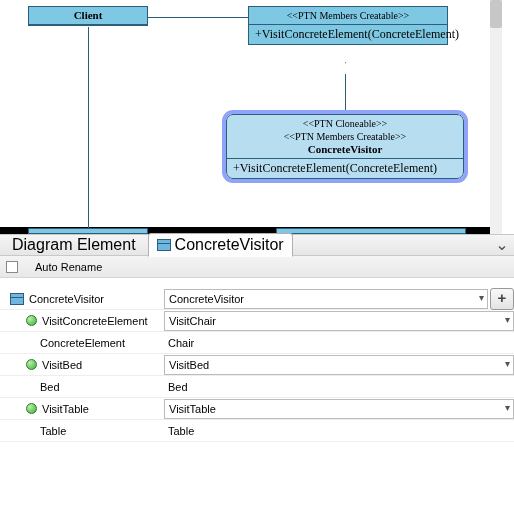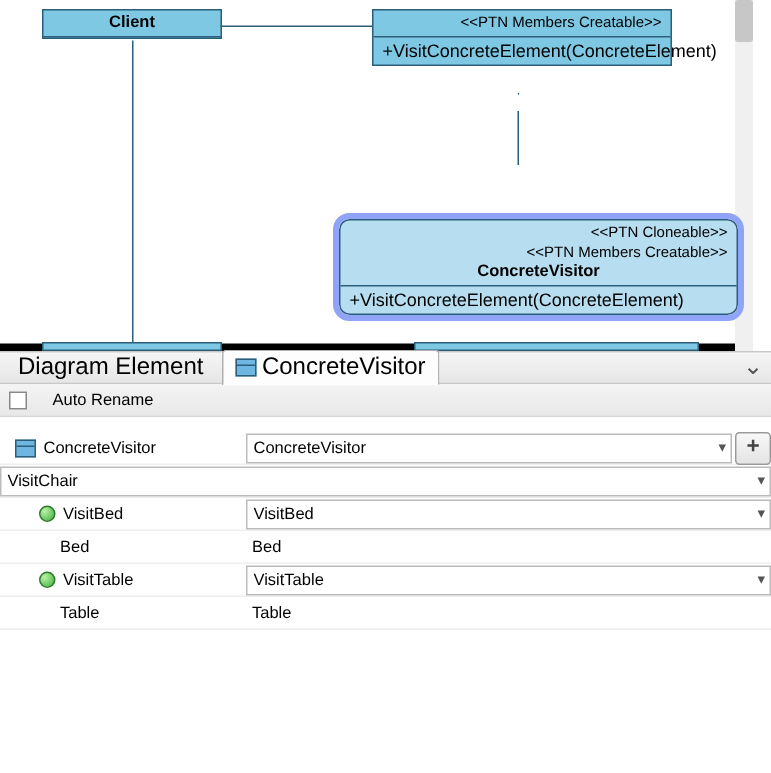--- a/index.html
+++ b/index.html
@@ -1,25 +1,25 @@
 <!DOCTYPE html>
 <html><head>
 <meta charset="utf-8">
 <style>
   * { box-sizing: border-box; margin: 0; padding: 0; }
   body { font-family: Arial, sans-serif; font-size: 11px; background: #fff; width: 514px; height: 515px; overflow: hidden; position: relative; color: #000; }
 
-  .canvas { position: relative; width: 502px; height: 234px; background: #fff; border-bottom: 5px solid #000000; }
+  .canvas { position: relative; width: 502px; height: 234px; background: #fff; border-bottom: 7px solid #000000; font-family: Liberation Serif, serif; }
   .vscroll { position: absolute; top: 0; right: 0; width: 12px; height: 234px; background: #f0f0f0; }
   .vscroll .thumb { position: absolute; top: 0; left: 0; width: 12px; height: 28px; background: #c7c7c7; border-radius: 2px; }
 
   .uml { position: absolute; background: #7ec8e3; border: 1px solid #2b5e7a; }
   .uml.pale { background: #b7def0; }
   .uml .head { border-bottom: 1px solid #2b5e7a; padding: 2px 6px; text-align: center; font-size: 10px; line-height: 13px; }
-  .uml .stereo { font-size: 10px; text-align: right; }
+  .uml .stereo { font-size: 10px; }
   .uml .name { font-weight: bold; font-style: italic; font-size: 11px; }
   .uml .name.concrete { font-style: normal; }
   .uml .ops { padding: 2px 6px; font-size: 12px; }
   .selected { outline: 4px solid #8fa4f7; outline-offset: 0; border-radius: 7px; }
 
   .line { position: absolute; background: #2b5e7a; }
   .triangle { position: absolute; width: 0; height: 0; border-left: 7px solid transparent; border-right: 7px solid transparent; border-bottom: 12px solid #fff; }
   .triangle::after { content: ""; position: absolute; left: -8px; top: -1px; width: 0; height: 0; border-left: 8px solid transparent; border-right: 8px solid transparent; border-bottom: 13px solid #2b5e7a; z-index: -1; }
 
   .panel { position: relative; width: 514px; }
@@ -64,21 +64,21 @@
       </div>
   </div>
 
   <div class="uml" style="left:248px; top:6px; width:200px;">
     <div class="head">
       <div class="stereo">&lt;&lt;PTN Members Creatable&gt;&gt;</div>
     </div>
     <div class="ops">+VisitConcreteElement(ConcreteElement)</div>
   </div>
 
-  <div class="uml pale selected" style="left:226px; top:114px; width:266px;margin-top:32px;">
+  <div class="uml pale selected" style="left:226px; top:114px; width:238px;">
     <div class="head">
       <div class="stereo">&lt;&lt;PTN Cloneable&gt;&gt;</div>
       <div class="stereo">&lt;&lt;PTN Members Creatable&gt;&gt;</div>
       <div class="name concrete">ConcreteVisitor</div>
     </div>
     <div class="ops">+VisitConcreteElement(ConcreteElement)</div>
   </div>
 
   <div class="uml" style="left:28px; top:228px; width:120px; height:6px; overflow:hidden;"></div>
   <div class="uml" style="left:276px; top:228px; width:190px; height:6px; overflow:hidden;"></div>
@@ -115,26 +115,38 @@
         <span>ConcreteVisitor</span>
       </div>
       <div class="val">
         <select><option>ConcreteVisitor</option></select>
         <span class="arrow">▾</span>
       </div>
       <div class="plus">+</div>
     </div>
 
     <div class="row">
+      <div class="lab ind1">
+        <span class="ico op"></span>
+        <span>VisitConcreteElement</span>
+      </div>
       <div class="val">
         <select><option>VisitChair</option></select>
         <span class="arrow">▾</span>
       </div>
     </div>
 
+    <div class="row">
+      <div class="lab ind2">
+        <span>ConcreteElement</span>
+      </div>
+      <div class="val">
+          <div class="plain">Chair</div>
+        </div>
+    </div>
 
     <div class="row">
       <div class="lab ind1">
         <span class="ico op"></span>
         <span>VisitBed</span>
       </div>
       <div class="val">
         <select><option>VisitBed</option></select>
         <span class="arrow">▾</span>
       </div>

